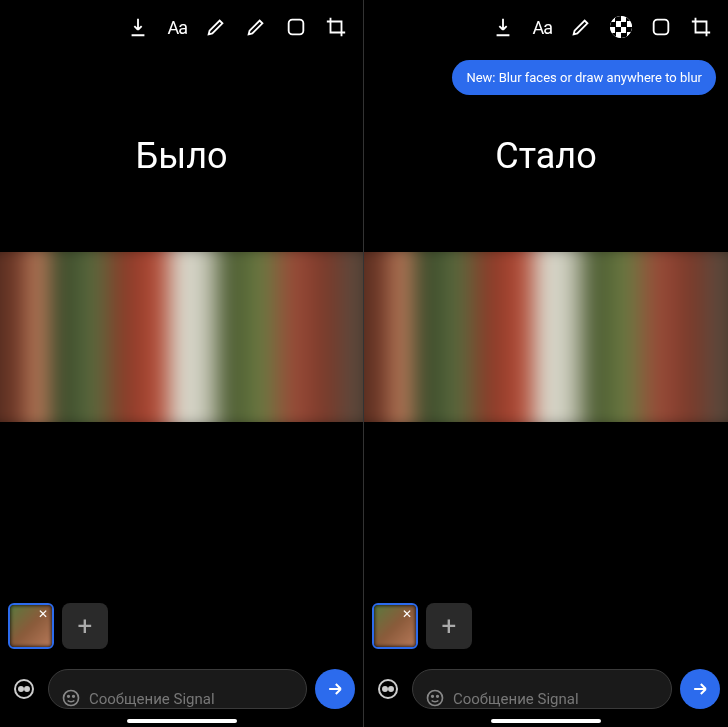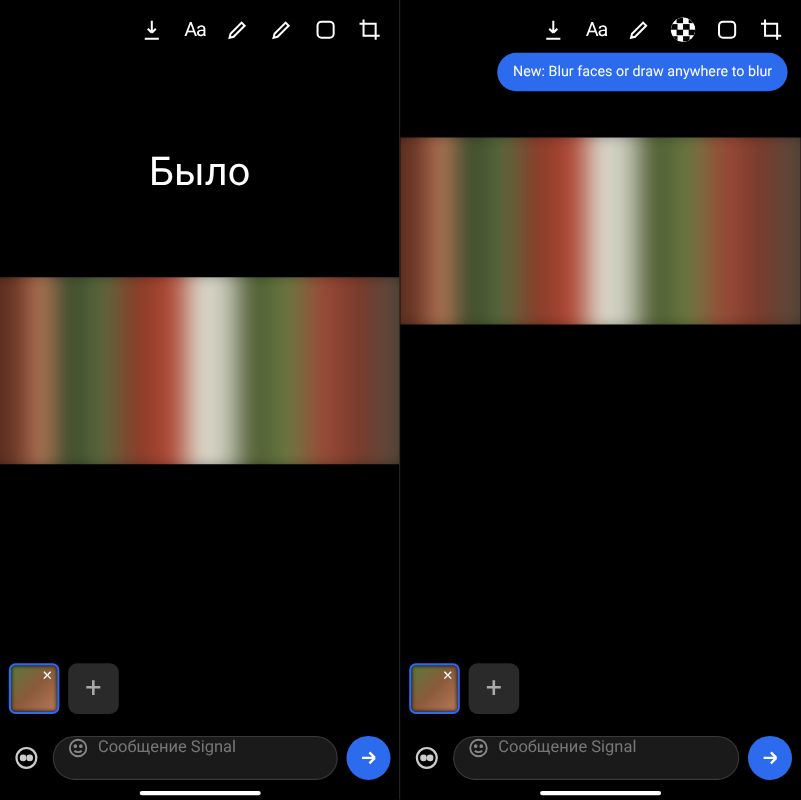--- a/index.html
+++ b/index.html
@@ -40,21 +40,21 @@
     .tool-icon svg { width: 100%; height: 100%; stroke: #fff; fill: none; stroke-width: 2; }
     .tool-text {
       color: #fff;
       font-size: 18px;
       font-weight: 400;
       cursor: pointer;
       letter-spacing: -1px;
     }
     .tooltip {
       position: absolute;
-      top: 48px;
+      top: 60px;
       right: 12px;
       background: #2c6bed;
       color: #fff;
       font-size: 13px;
       padding: 10px 14px;
       border-radius: 20px;
       white-space: nowrap;
       z-index: 10;
     }
     .heading {
@@ -150,21 +150,21 @@
       cursor: pointer;
     }
     .view-once svg { width: 24px; height: 24px; stroke: #ccc; fill: none; stroke-width: 2; }
     .msg-input {
       flex: 1;
       height: 40px;
       background: #1a1a1a;
       border: 1px solid #3a3a3a;
       border-radius: 20px;
       display: flex;
-      align-items: flex-start;
+      align-items: flex-end;
       padding: 0 12px;
       gap: 8px;
     }
     .emoji-icon {
       width: 20px;
       height: 20px;
       color: #888;
       cursor: pointer;
     }
     .emoji-icon svg { width: 100%; height: 100%; stroke: #888; fill: none; stroke-width: 2; }
@@ -309,20 +309,21 @@
     </div>
     <div class="tool-icon">
       <svg viewBox="0 0 24 24">
           <path d="M6 2v16h16M2 6h16v16"></path>
         </svg>
     </div>
   </div>
 
   <div class="tooltip">New: Blur faces or draw anywhere to blur</div>
 
+  <div class="heading">Стало</div>
 
   <div class="image-area">
     <div class="fake-photo"></div>
   </div>
 
   <div class="thumb-row">
     <div class="thumb">
       <div class="thumb-img"></div>
       <div class="thumb-x">✕</div>
     </div>

